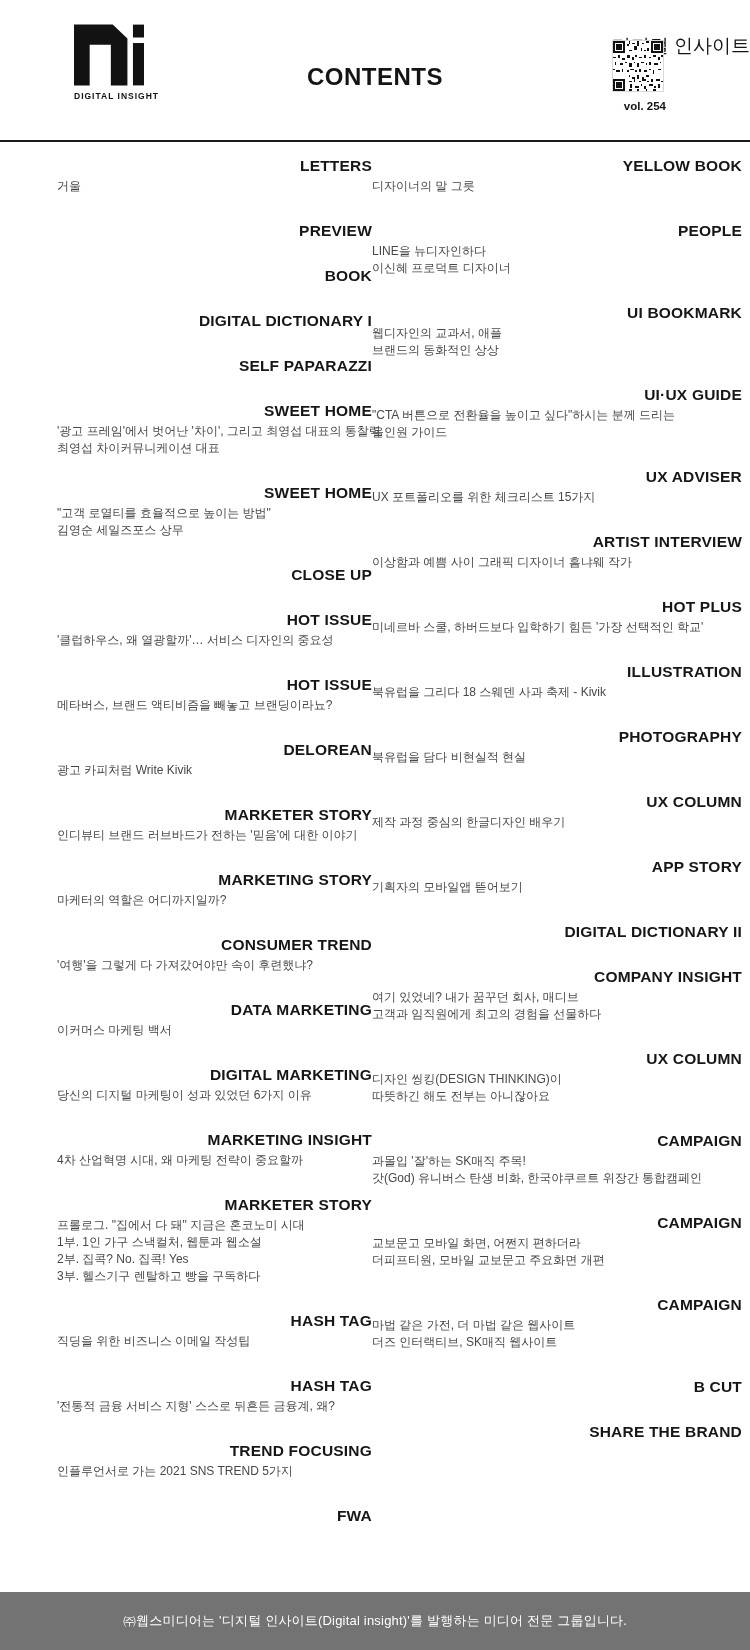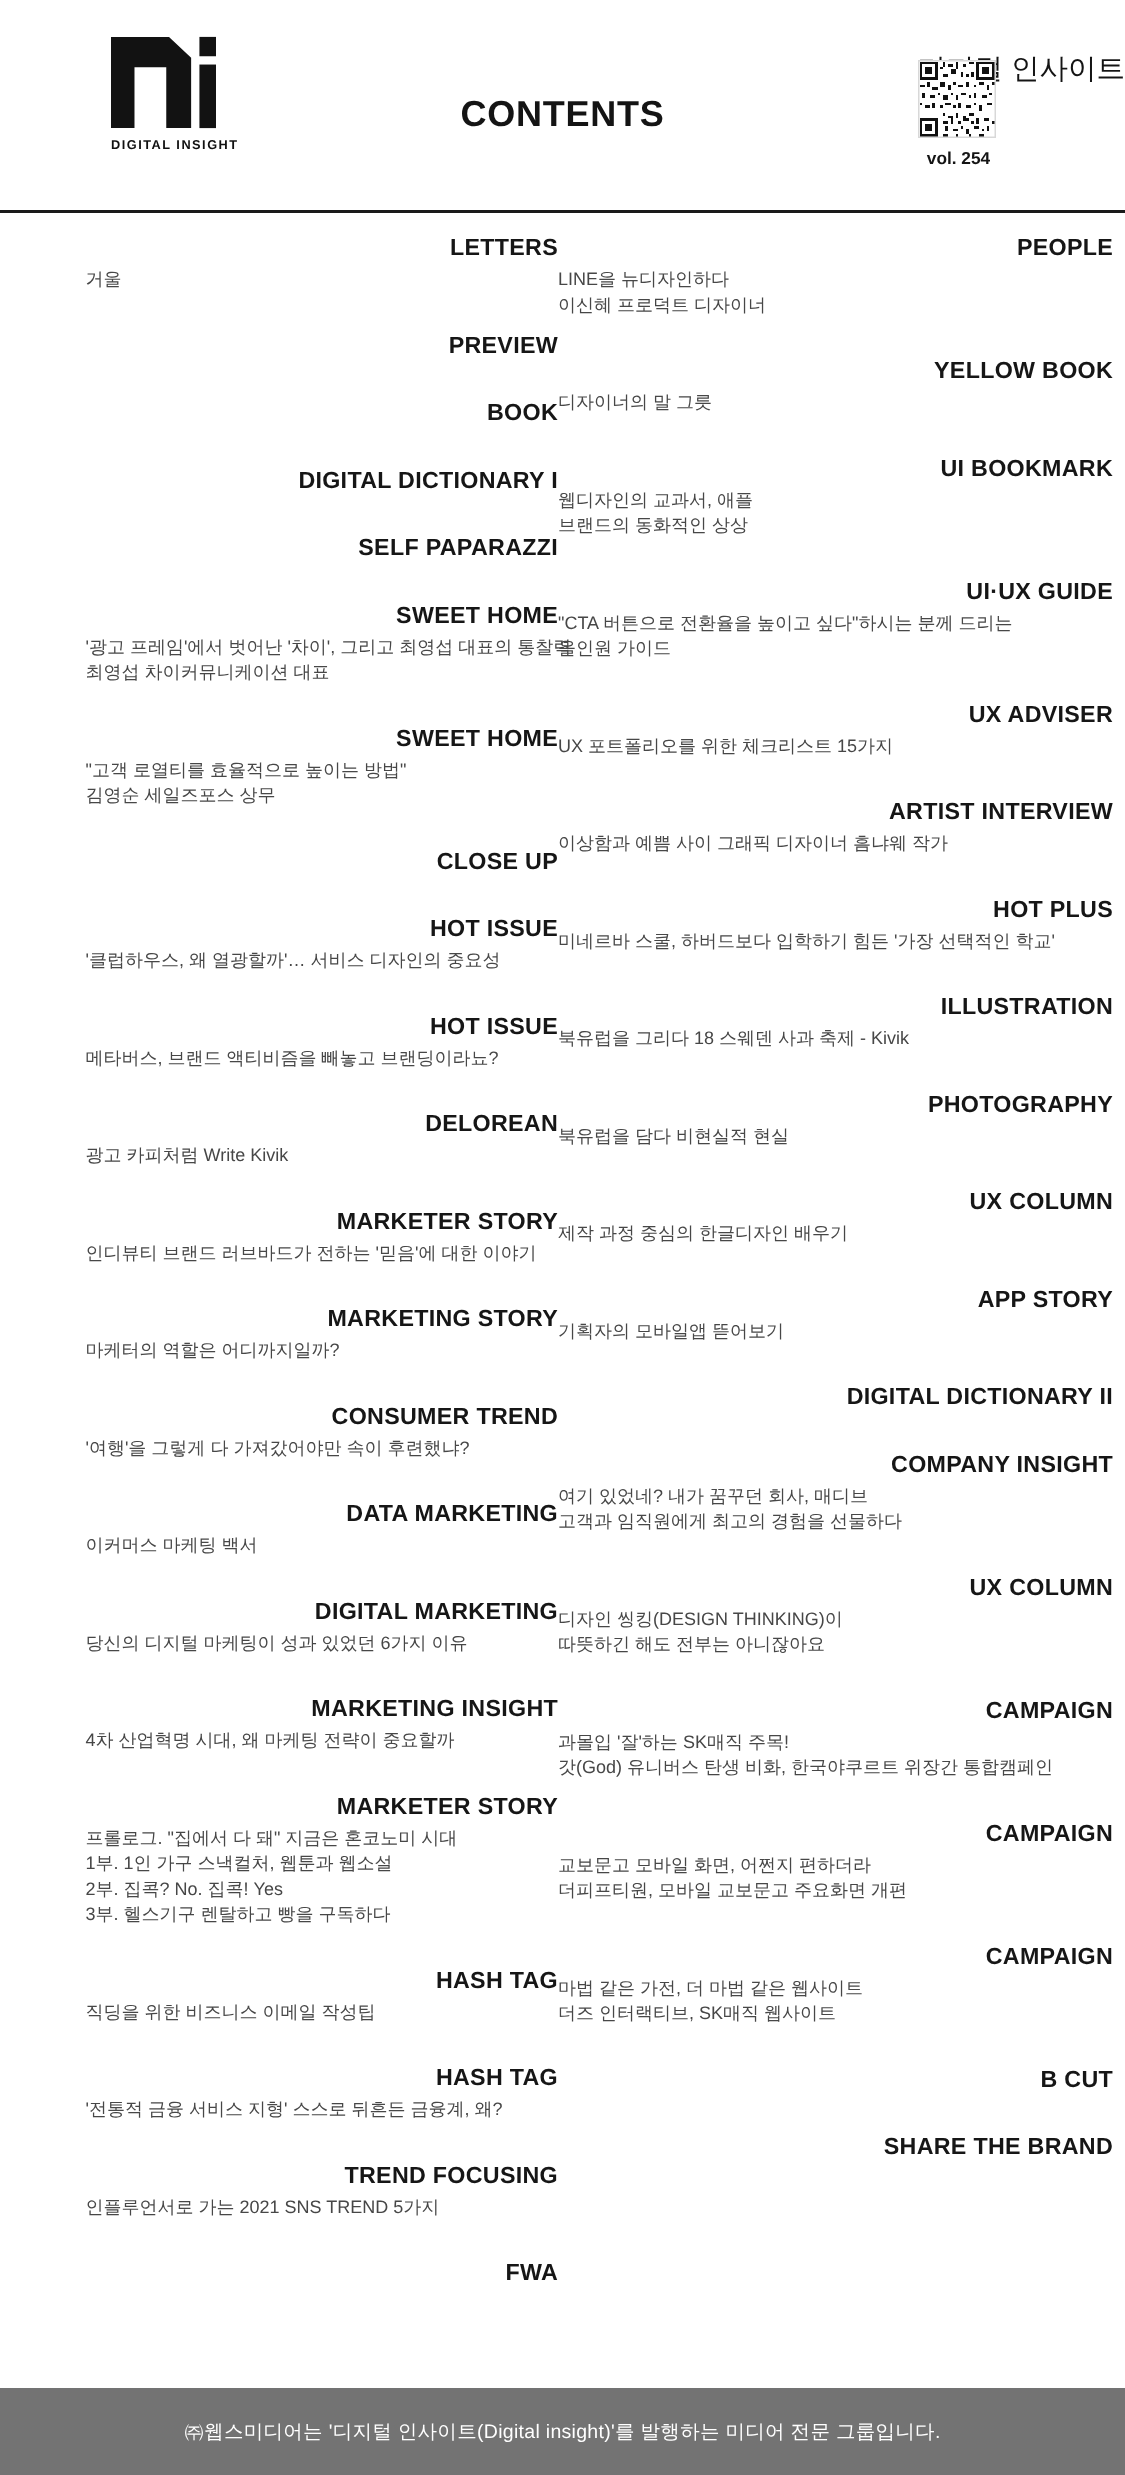--- a/index.html
+++ b/index.html
@@ -11,21 +11,21 @@
   }
   
   .header{position:absolute;top:0;left:0;right:0;height:140px;background:#fff;}
   .divider{position:absolute;top:140px;left:0;right:0;height:2px;background:#1a1a1a;}
   .logo{position:absolute;left:62px;top:24px;width:90px;padding-left:12px;}
   .logo svg{display:block;width:70px;height:62px;}
   .logo-word{margin-top:5px;font-size:8.5px;font-weight:800;letter-spacing:1px;white-space:nowrap;color:#111;}
   .title-block{position:absolute;left:0;right:0;top:33px;text-align:center;}
   .title-kr{font-size:19px;font-weight:400;letter-spacing:0;color:#141414;text-align:right;}
   .title-en{font-size:24px;font-weight:800;letter-spacing:.5px;margin-top:4px;color:#141414;}
-  .qr-block{position:absolute;right:84px;top:40px;width:54px;text-align:center;}
+  .qr-block{position:absolute;right:84px;top:40px;width:54px;text-align:right;}
   .qr{display:block;width:52px;height:52px;background:#fff;border:1px solid #d8d8d8;box-sizing:border-box;}
   .vol{margin-top:8px;font-size:11.5px;font-weight:700;white-space:nowrap;color:#141414;}
   
   .main{position:absolute;top:156px;left:57px;right:0;display:flex;}
   .col-left{width:315px;flex:none;}
   .col-right{width:370px;flex:none;}
   .toc-entry{margin-bottom:26px;}
   .toc-title{font-size:15.5px;font-weight:800;line-height:19px;letter-spacing:.2px;color:#161616;white-space:nowrap;text-align:right;}
   .toc-subs{margin-top:3px;}
   .toc-sub{font-size:12px;line-height:17px;color:#474747;white-space:nowrap;}
@@ -234,31 +234,31 @@
       </div>
 
       <div class="toc-entry">
         <div class="toc-title">FWA</div>
 
       </div>
     </div>
   <div class="col-right">
 
       <div class="toc-entry">
+        <div class="toc-title">YELLOW BOOK</div>
+        <div class="toc-subs">
+          <div class="toc-sub">디자이너의 말 그릇</div>
+        </div>
+      </div>
+
+      <div class="toc-entry">
         <div class="toc-title">PEOPLE</div>
         <div class="toc-subs">
           <div class="toc-sub">LINE을 뉴디자인하다</div>
           <div class="toc-sub">이신혜 프로덕트 디자이너</div>
-        </div>
-      </div>
-
-      <div class="toc-entry">
-        <div class="toc-title">YELLOW BOOK</div>
-        <div class="toc-subs">
-          <div class="toc-sub">디자이너의 말 그릇</div>
         </div>
       </div>
 
       <div class="toc-entry">
         <div class="toc-title">UI BOOKMARK</div>
         <div class="toc-subs">
           <div class="toc-sub">웹디자인의 교과서, 애플</div>
           <div class="toc-sub">브랜드의 동화적인 상상</div>
         </div>
       </div>

